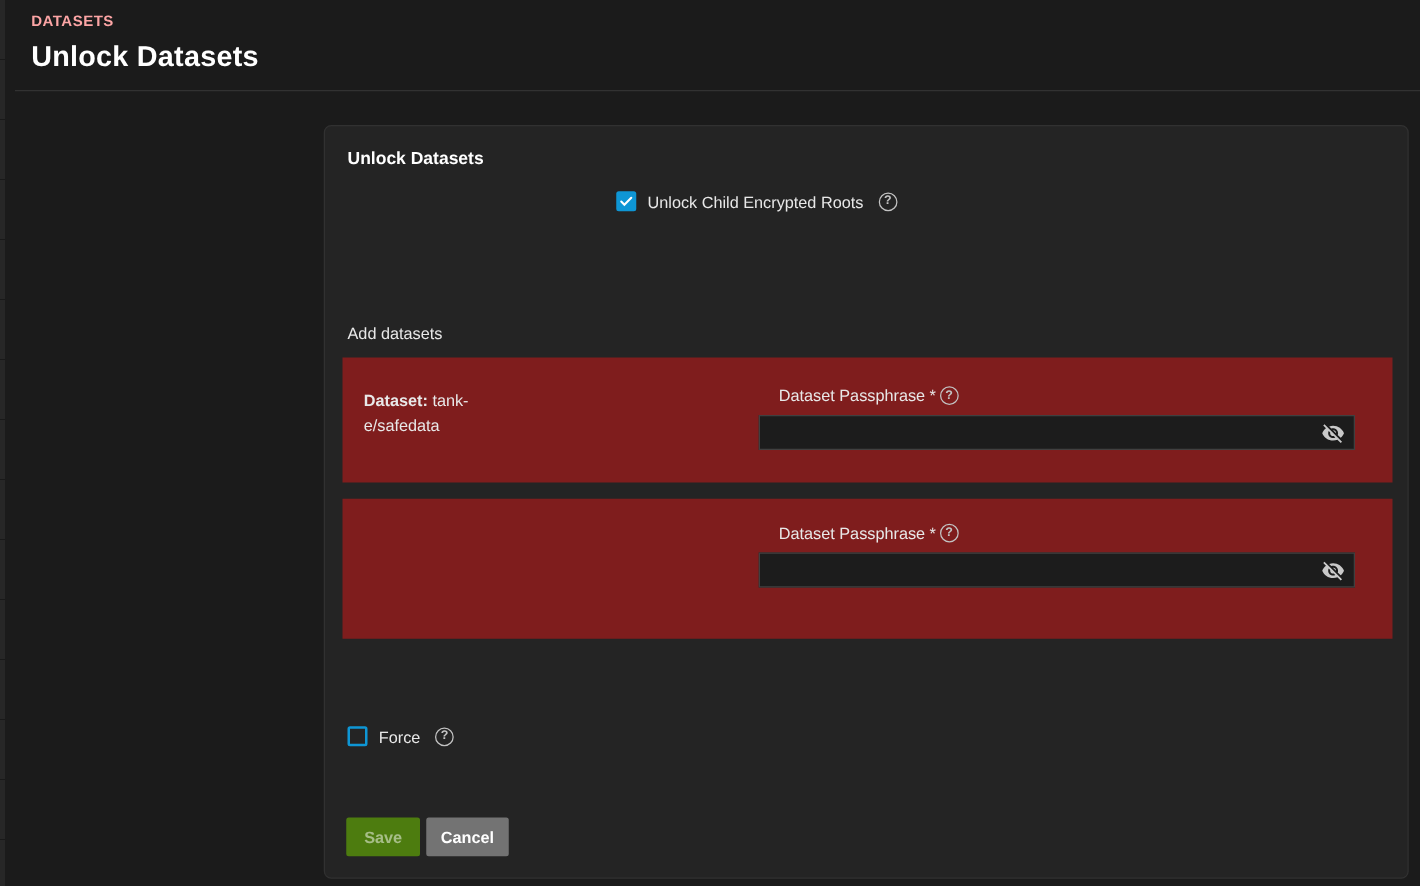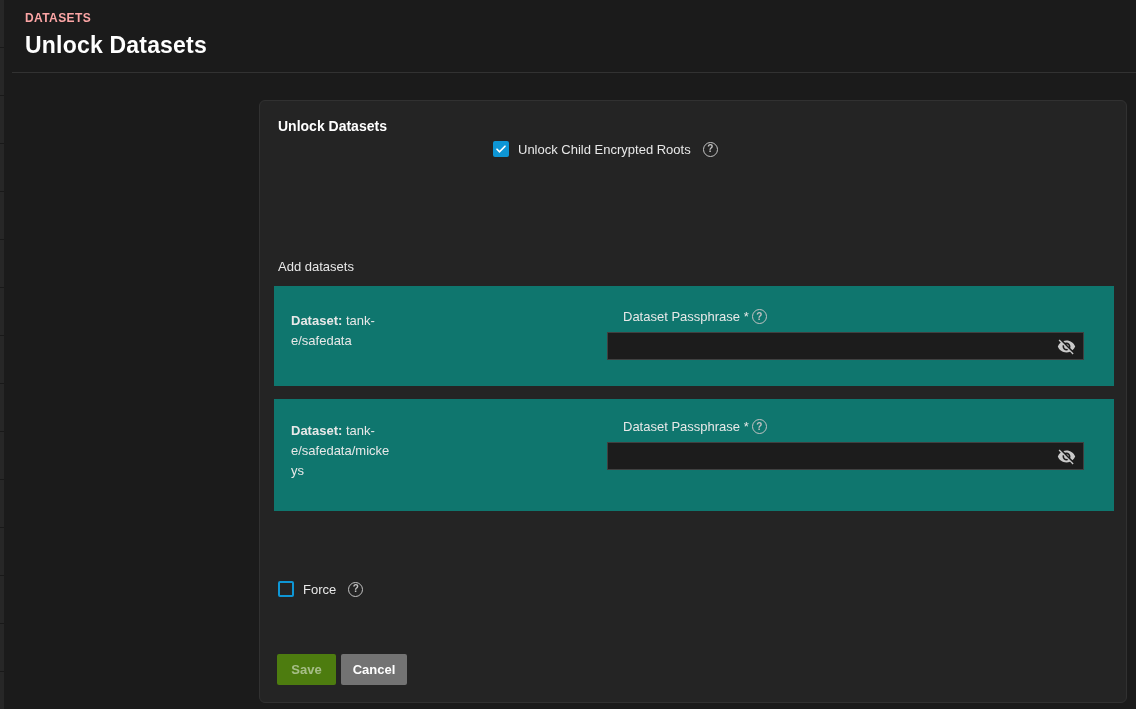--- a/index.html
+++ b/index.html
@@ -38,21 +38,21 @@
     position: absolute; left: 259px; top: 100px; width: 868px; height: 603px;
     background: #242424; border: 1px solid #313131; border-radius: 6px;
   }
   .card-title {
     position: absolute; left: 18px; top: 17px;
     font-size: 14px; font-weight: 700; color: #ffffff;
   }
 
   
   .cb-row { display: flex; align-items: center; gap: 9px; }
-  .row-unlock-child { position: absolute; left: 233px; top: 40px; }
+  .row-unlock-child { position: absolute; left: 233px; top: 52px; }
   .row-force { position: absolute; left: 18px; top: 480px; }
   .checkbox {
     width: 16px; height: 16px; border-radius: 2px; flex: 0 0 auto;
     display: flex; align-items: center; justify-content: center; cursor: pointer;
   }
   .checkbox.checked { background: #0e96d5; }
   .checkbox.unchecked { background: transparent; border: 2px solid #0e96d5; }
   .checkbox svg { width: 12px; height: 12px; }
   .cb-label { font-size: 13px; color: #e8e8e8; }
 
@@ -61,21 +61,21 @@
     width: 15px; height: 15px; border: 1.4px solid #c3c3c3; border-radius: 50%;
     color: #c3c3c3; font-size: 10px; font-weight: 700; line-height: 12px;
     display: inline-flex; align-items: center; justify-content: center;
     cursor: pointer; flex: 0 0 auto; margin-left: 3px;
   }
 
   .add-datasets-label { position: absolute; left: 18px; top: 158px; font-size: 13px; }
 
   
   .dataset-box {
-    position: absolute; left: 14px; width: 840px; background: #0f766e;
+    position: absolute; left: 14px; width: 840px; background: #7f1d1d;
   }
   .dataset-box.box-0 { top: 185px; height: 100px; }
   .dataset-box.box-1 { top: 298px; height: 112px; }
   .ds-name {
     position: absolute; left: 17px; top: 25px; width: 104px;
     font-size: 13px; line-height: 20px; color: #e8e8e8;
     overflow-wrap: anywhere; word-break: break-word;
   }
   .box-1 .ds-name { top: 22px; }
   .ds-name b { font-weight: 700; }
@@ -152,24 +152,20 @@
         <button class="eye-btn">
           <svg viewBox="0 0 24 24">
             <path d="M12 7c2.76 0 5 2.24 5 5 0 .65-.13 1.26-.36 1.83l2.92 2.92c1.51-1.26 2.7-2.89 3.43-4.75-1.73-4.39-6-7.5-11-7.5-1.4 0-2.74.25-3.98.7l2.16 2.16C10.74 7.13 11.35 7 12 7zM2 4.27l2.28 2.28.46.46C3.08 8.3 1.78 10.02 1 12c1.73 4.39 6 7.5 11 7.5 1.55 0 3.03-.3 4.38-.84l.42.42L19.73 22 21 20.73 3.27 3 2 4.27zM7.53 9.8l1.55 1.55c-.05.21-.08.43-.08.65 0 1.66 1.34 3 3 3 .22 0 .44-.03.65-.08l1.55 1.55c-.67.33-1.41.53-2.2.53-2.76 0-5-2.24-5-5 0-.79.2-1.53.53-2.2zm4.31-.78l3.15 3.15.02-.16c0-1.66-1.34-3-3-3l-.17.01z"></path>
           </svg>
         </button>
       </div>
     </div>
   </div>
 
   <div class="dataset-box box-1">
-    <div class="ds-name">
-      <b>Dataset:</b>
-      <span>tank-e/safedata/mickeys</span>
-    </div>
     <div class="field-col">
       <div class="field-label-row">
         <span class="field-label">Dataset Passphrase *</span>
         <span class="help-icon">?</span>
       </div>
       <div class="input-wrap">
         <input type="password" value="" style="">
         <button class="eye-btn">
           <svg viewBox="0 0 24 24">
             <path d="M12 7c2.76 0 5 2.24 5 5 0 .65-.13 1.26-.36 1.83l2.92 2.92c1.51-1.26 2.7-2.89 3.43-4.75-1.73-4.39-6-7.5-11-7.5-1.4 0-2.74.25-3.98.7l2.16 2.16C10.74 7.13 11.35 7 12 7zM2 4.27l2.28 2.28.46.46C3.08 8.3 1.78 10.02 1 12c1.73 4.39 6 7.5 11 7.5 1.55 0 3.03-.3 4.38-.84l.42.42L19.73 22 21 20.73 3.27 3 2 4.27zM7.53 9.8l1.55 1.55c-.05.21-.08.43-.08.65 0 1.66 1.34 3 3 3 .22 0 .44-.03.65-.08l1.55 1.55c-.67.33-1.41.53-2.2.53-2.76 0-5-2.24-5-5 0-.79.2-1.53.53-2.2zm4.31-.78l3.15 3.15.02-.16c0-1.66-1.34-3-3-3l-.17.01z"></path>

